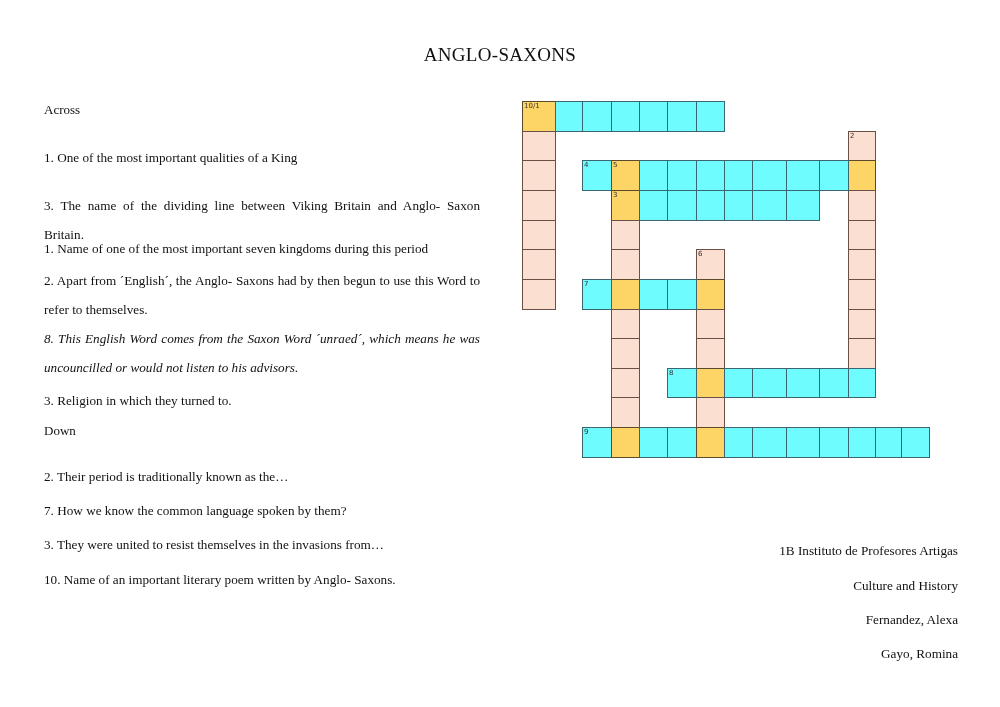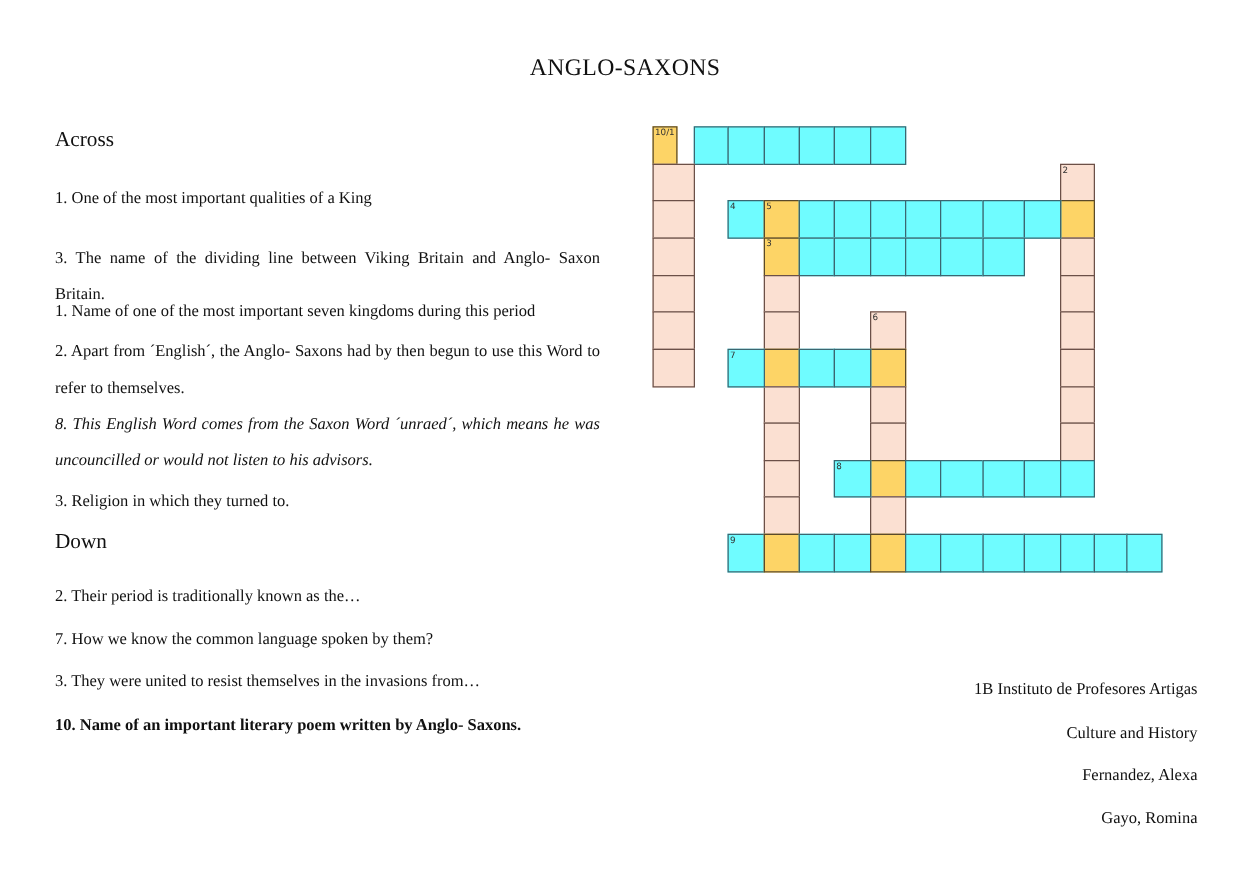--- a/index.html
+++ b/index.html
@@ -1,20 +1,20 @@
 <!DOCTYPE html>
 <html><head>
 <meta charset="utf-8">
 <style>
   html, body { margin:0; padding:0; background:#ffffff; }
   body { width:1000px; height:707px; position:relative; overflow:hidden;
          font-family:"Liberation Serif", "DejaVu Serif", serif; color:#111; }
   .title { position:absolute; left:0; width:1000px; top:44px; text-align:center;
            font-size:19px; letter-spacing:0.3px; }
-  .section-head { position:absolute; left:44px; font-size:17px; }
+  .section-head { position:absolute; left:44px; font-size:13px; }
   .clue { position:absolute; left:44px; width:436px; font-size:13.2px; line-height:29px;
           text-align:justify; text-align-last:left; }
   .credits { position:absolute; right:42px; text-align:right; font-size:13.2px; }
   .grid { position:absolute; left:0; top:0; width:1000px; height:707px; }
   .cell { position:absolute; box-sizing:border-box; border:1px solid #4a4a4a; }
   .cell.cyan  { background:#6ffcff; border-color:#3b6670; }
   .cell.peach { background:#fbe0d2; border-color:#6b5048; }
   .cell.gold  { background:#fdd466; border-color:#5a4a2a; }
   .num { position:absolute; left:1px; top:0px; font-family:"DejaVu Sans", sans-serif;
          font-size:7px; line-height:8px; color:#333; }
@@ -32,32 +32,32 @@
     <div class="clue" style="top: 266px;">2. Apart from ´English´, the Anglo- Saxons had by then begun to use this Word to refer to themselves.</div>
     <div class="clue" style="top: 324px; font-style: italic;">8. This English Word comes from the Saxon Word ´unraed´, which means he was uncouncilled or would not listen to his advisors.</div>
     <div class="clue" style="top: 386px;">3. Religion in which they turned to.</div>
   </div>
 
 <div class="section-head" style="top:423px;">Down</div>
 <div id="down-list">
     <div class="clue" style="top: 462px;">2. Their period is traditionally known as the…</div>
     <div class="clue" style="top: 496px;">7. How we know the common language spoken by them?</div>
     <div class="clue" style="top: 530px;">3. They were united to resist themselves in the invasions from…</div>
-    <div class="clue" style="top: 565px; font-weight: bold;">10. Name of an important literary poem written by Anglo- Saxons.</div>
+    <div class="clue" style="top: 565px;">10. Name of an important literary poem written by Anglo- Saxons.</div>
   </div>
 
 <div id="credits">
     <div class="credits" style="top: 543px;">1B Instituto de Profesores Artigas</div>
     <div class="credits" style="top: 578px;">Culture and History</div>
     <div class="credits" style="top: 612px;">Fernandez, Alexa</div>
     <div class="credits" style="top: 646px;">Gayo, Romina</div>
   </div>
 
 <div class="grid" id="grid">
-    <div class="cell gold" style="left: 522px; top: 101px; width: 20px; height: 31px; background: rgb(253, 212, 102);">
+    <div class="cell gold" style="left: 522px; top: 101px; width: 34px; height: 31px; background: rgb(253, 212, 102);">
       <span class="num">10/1</span>
     </div>
     <div class="cell cyan" style="left: 555px; top: 101px; width: 28px; height: 31px; background: rgb(111, 252, 255);"></div>
     <div class="cell cyan" style="left: 582px; top: 101px; width: 30px; height: 31px; background: rgb(111, 252, 255);"></div>
     <div class="cell cyan" style="left: 611px; top: 101px; width: 29px; height: 31px; background: rgb(111, 252, 255);"></div>
     <div class="cell cyan" style="left: 639px; top: 101px; width: 29px; height: 31px; background: rgb(111, 252, 255);"></div>
     <div class="cell cyan" style="left: 667px; top: 101px; width: 30px; height: 31px; background: rgb(111, 252, 255);"></div>
     <div class="cell cyan" style="left: 696px; top: 101px; width: 29px; height: 31px; background: rgb(111, 252, 255);"></div>
     <div class="cell peach" style="left: 522px; top: 131px; width: 34px; height: 30px; background: rgb(251, 224, 210);"></div>
     <div class="cell peach" style="left: 522px; top: 160px; width: 34px; height: 31px; background: rgb(251, 224, 210);"></div>

